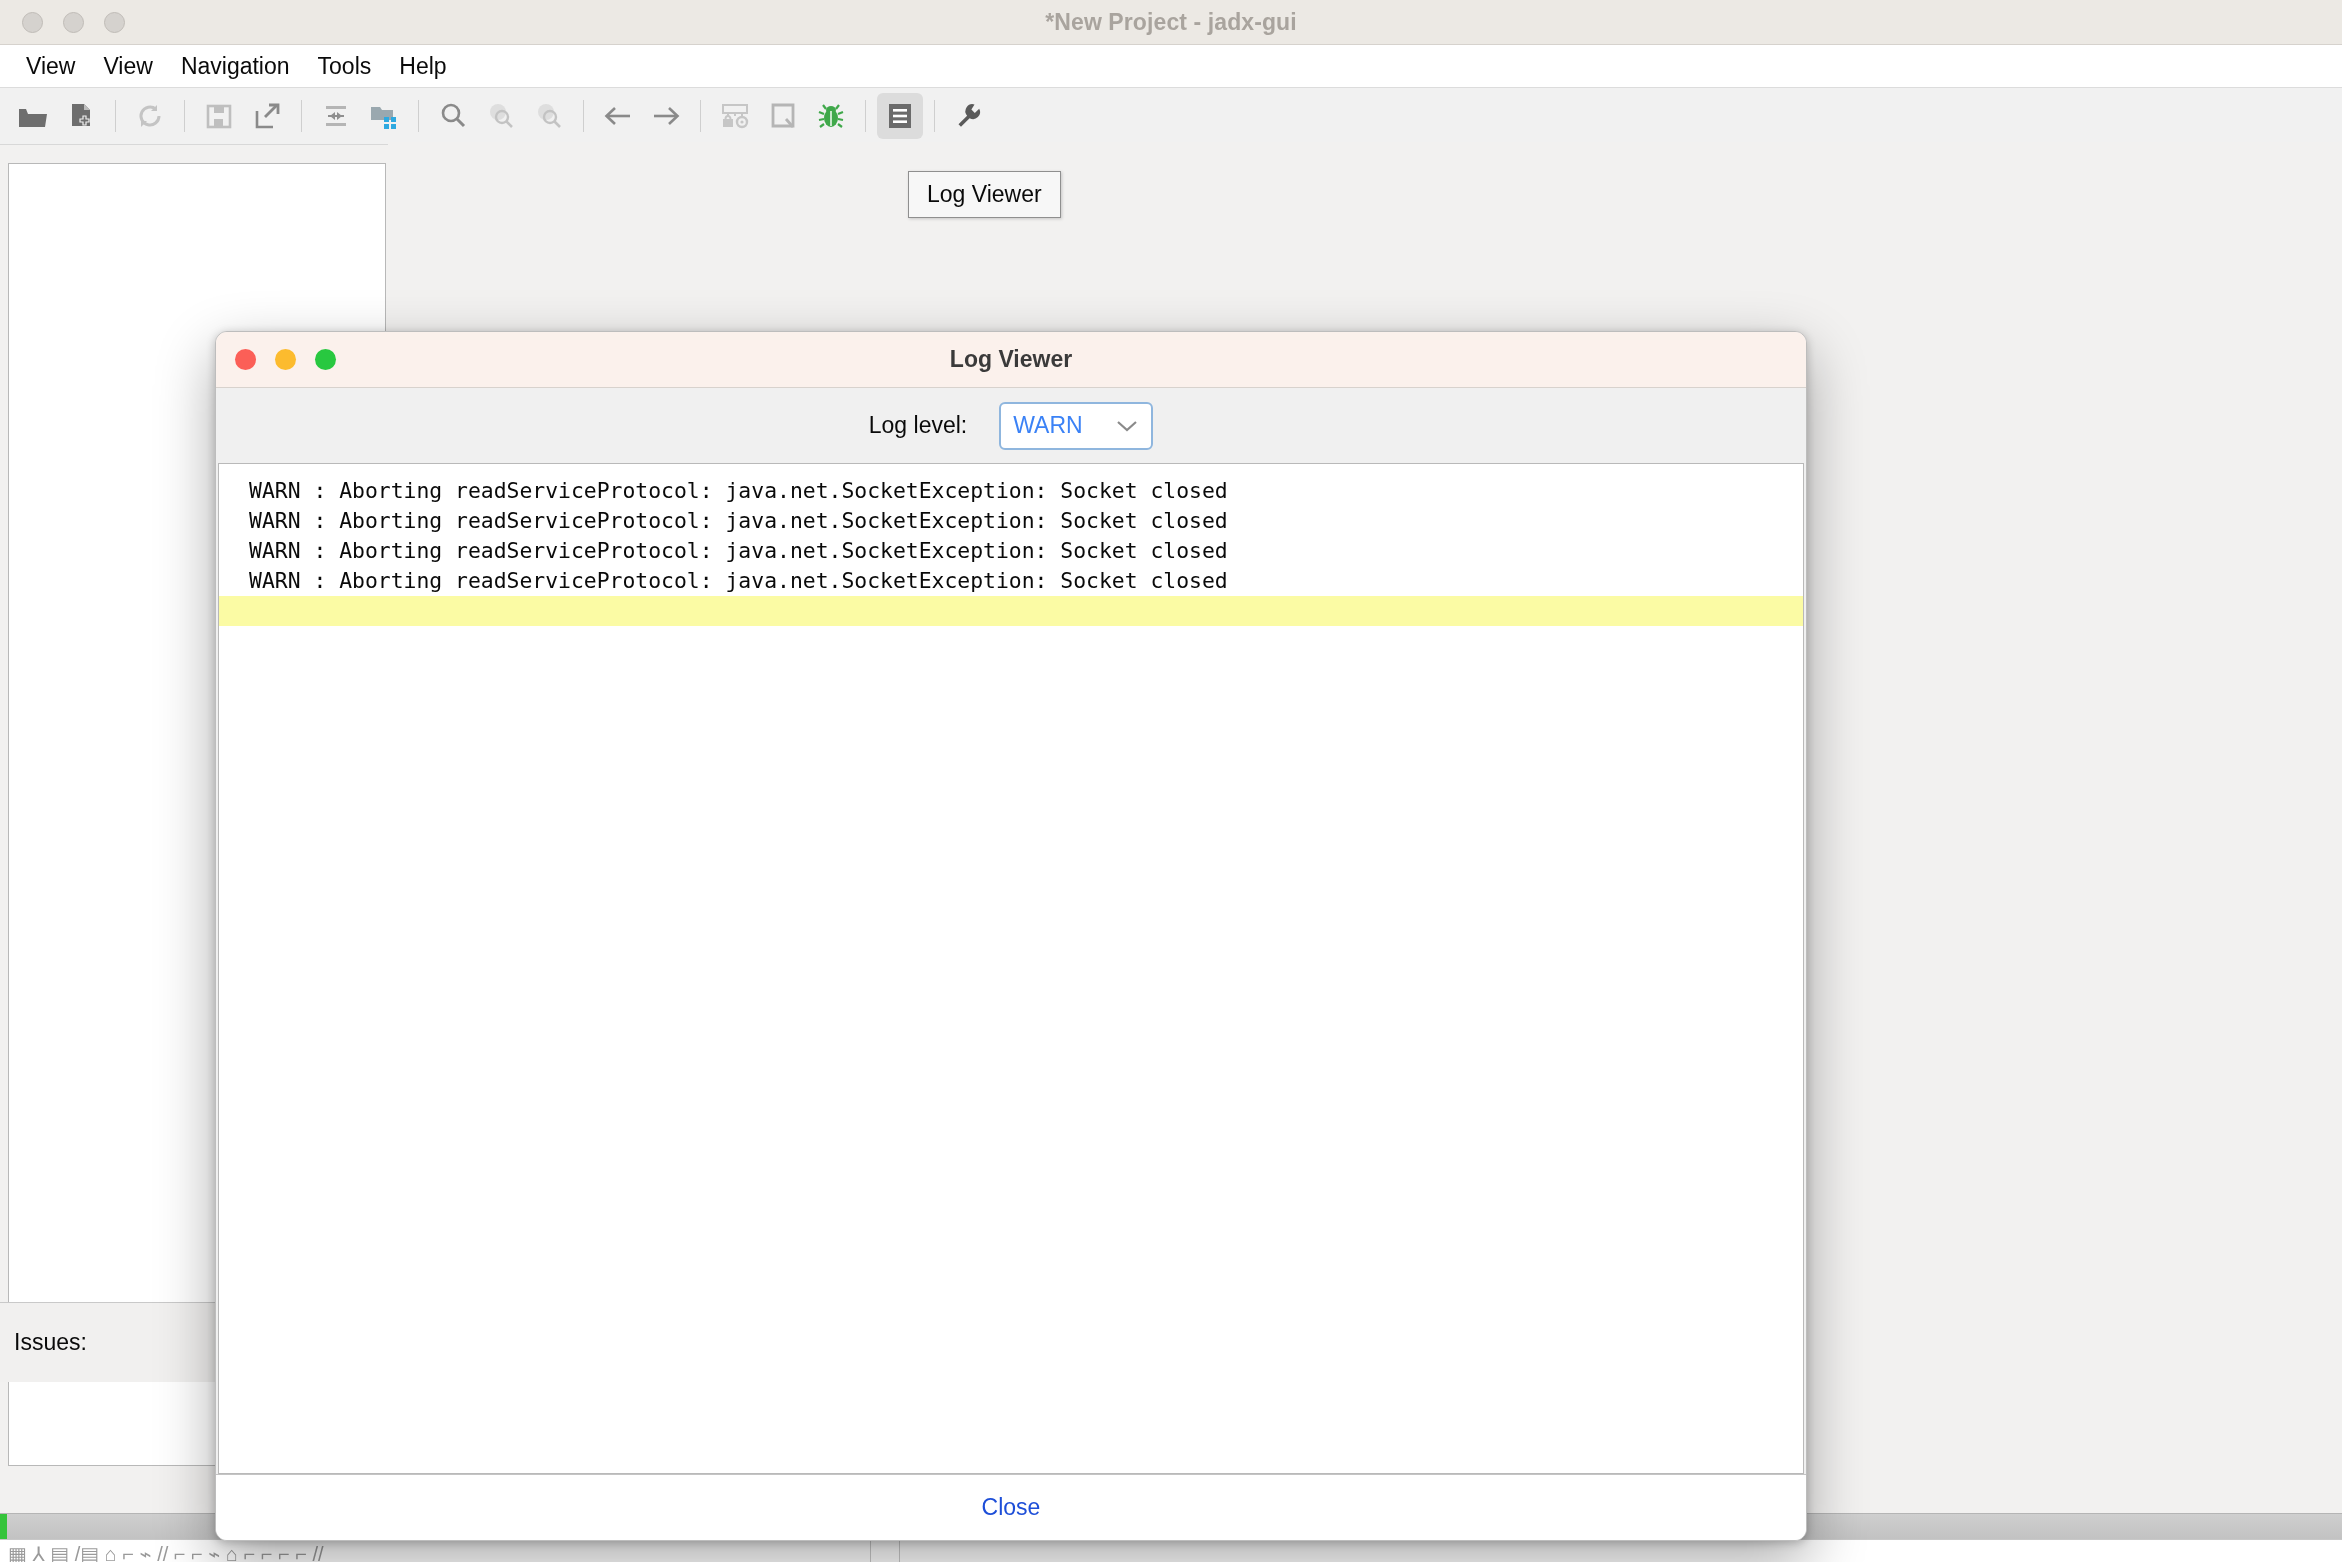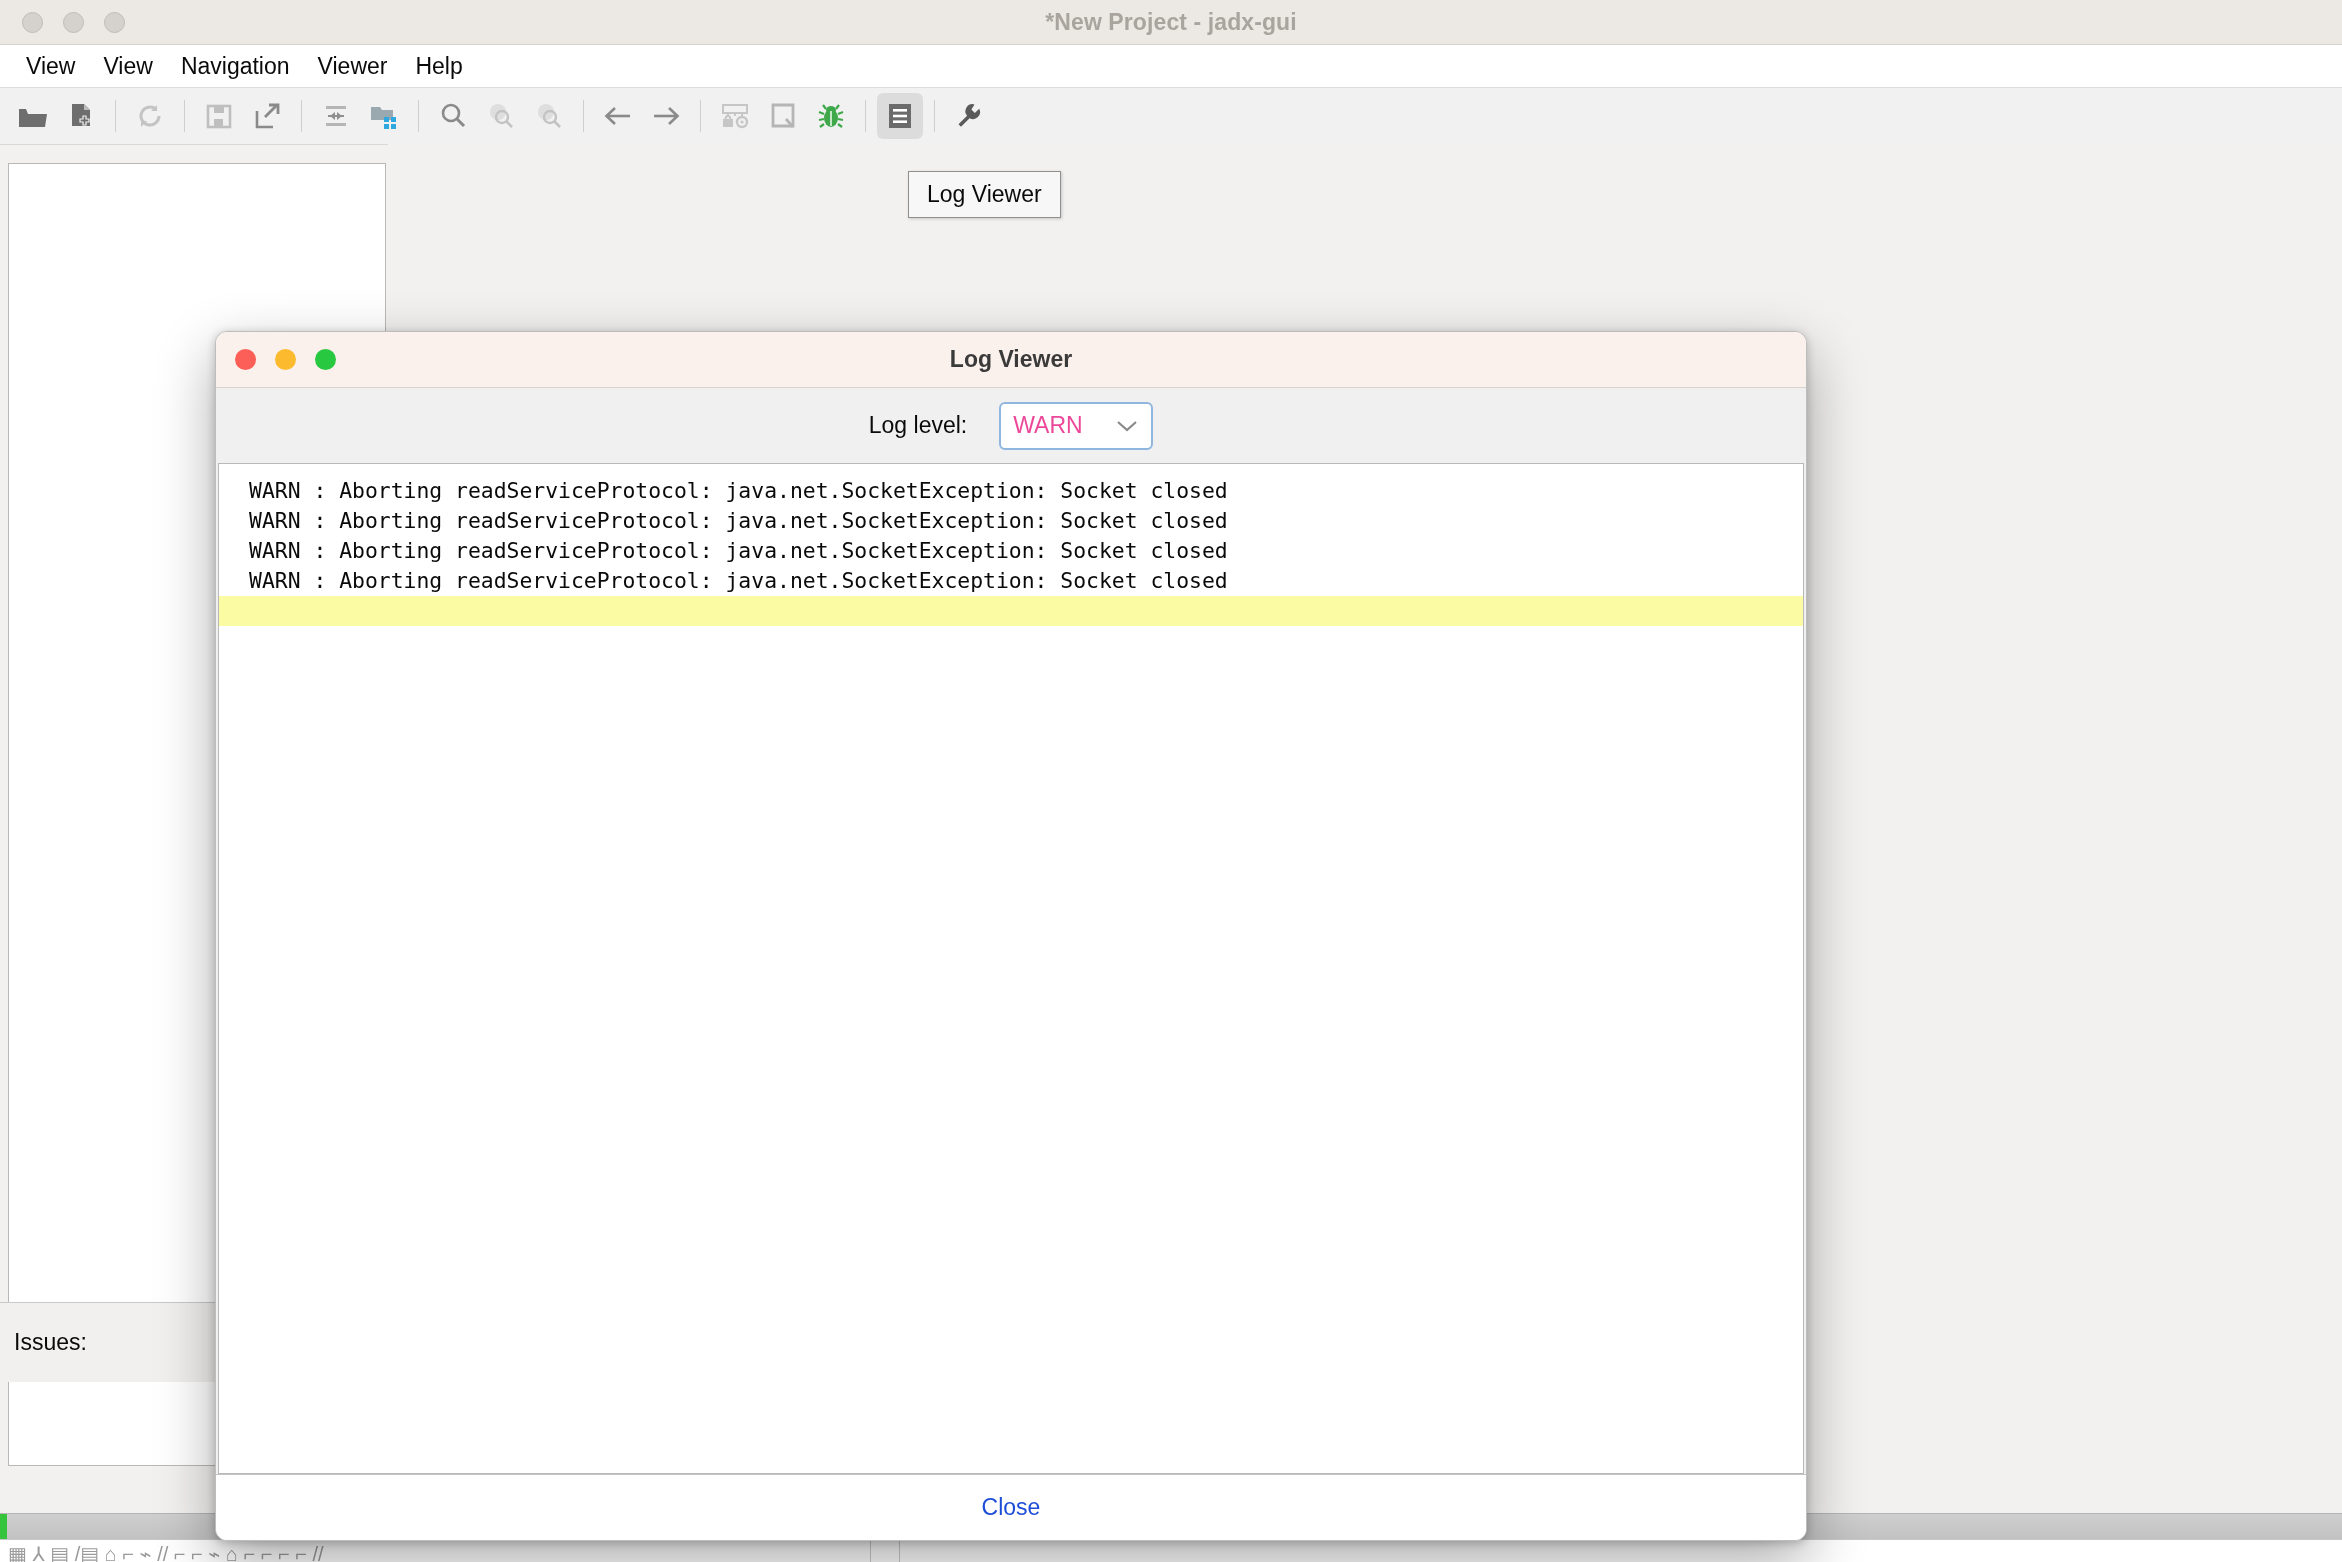--- a/index.html
+++ b/index.html
@@ -271,21 +271,21 @@
     height: 48px;
     background: #ffffff;
     border: 2px solid #8fb6de;
     border-radius: 6px;
     display: flex;
     align-items: center;
     box-sizing: border-box;
   }
   .combo-value {
     font-size: 23px;
-    color: #ec4899;
+    color: #3b82f6;
     margin-left: 12px;
   }
   .combo-arrow {
     position: absolute;
     right: 13px;
     top: 50%;
     transform: translateY(-50%);
     display: flex;
   }
 
@@ -345,21 +345,21 @@
         <div class="tl"></div>
         <div class="tl"></div>
       </div>
       <div class="window-title">*New Project - jadx-gui</div>
     </div>
 
     <div class="menubar">
       <div class="menu-item">View</div>
       <div class="menu-item">View</div>
       <div class="menu-item">Navigation</div>
-      <div class="menu-item">Viewer</div>
+      <div class="menu-item">Tools</div>
       <div class="menu-item">Help</div>
     </div>
 
     <div class="toolbar">
 
       <div class="tb-btn">
         <span>
           <svg width="30" height="28" viewBox="0 0 30 28">
             <path d="M1 7 L1 25 L27 25 L29 12 L10 12 L8 7 Z" fill="#6e6e6e"></path>
             <path d="M1 7 L1 12 L8 12 L7 9 L3 9 Z" fill="#6e6e6e"></path>

